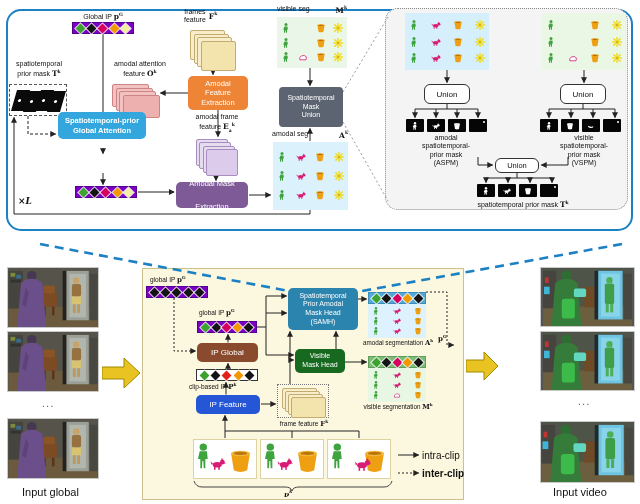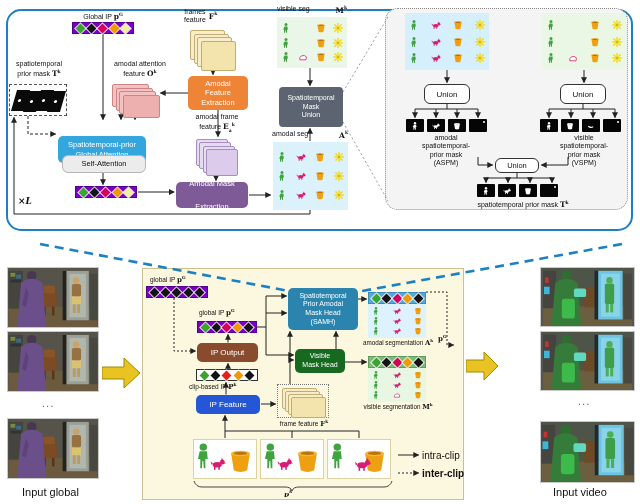--- a/index.html
+++ b/index.html
@@ -303,26 +303,23 @@
   <div>amodal frame</div>
   <div><span>feature</span> <b class="sym"><span>E</span><sub>a</sub><sup>k</sup></b></div>
 </div>
 <div class="abs item stack lav" style="left:196px;top:139px;width:40px;height:36px;">
   <div class="card" style="left:0;top:0;width:30px;height:25px;"></div>
   <div class="card" style="left:3.3px;top:3.3px;width:30px;height:25px;"></div>
   <div class="card" style="left:6.6px;top:6.6px;width:30px;height:25px;"></div>
   <div class="card" style="left:10px;top:10px;width:30px;height:25px;background:#dccbea;"></div>
 </div>
 
-<div class="abs item box b-ma" style="left:58px;top:136px;width:88px;height:27px;">
+<div class="abs item box b-ma" style="left:58px;top:112px;width:88px;height:27px;font-weight:bold;">
   <span>Spatiotemporal-prior</span>
       <span>Global Attention</span>
-</div>
-<div class="abs item box b-sa" style="left:62px;top:155px;width:84px;height:18px;">
-  <span>Self-Attention</span>
 </div>
 <div class="abs item strip purple" style="left:75px;top:186px;width:62px;height:12px;">
       <span class="diamond" style="background: rgb(61, 163, 47);"></span>
       <span class="diamond" style="background: rgb(20, 20, 20);"></span>
       <span class="diamond" style="background: rgb(214, 0, 95);"></span>
       <span class="diamond" style="background: rgb(243, 152, 0);"></span>
       <span class="diamond" style="background: rgb(242, 239, 162);"></span>
     </div>
 <div class="abs item box b-ame" style="left:176px;top:182px;width:72px;height:26px;gap:14px;">
   <span>Amodal Mask</span>
@@ -698,21 +695,21 @@
   <b class="sym" style="font-size:7px;"><span>p</span><sup>G</sup></b>
 </div>
 <div class="abs item strip purple" style="left:197px;top:321px;width:60px;height:12px;">
       <span class="diamond" style="background: rgb(61, 163, 47);"></span>
       <span class="diamond" style="background: rgb(20, 20, 20);"></span>
       <span class="diamond" style="background: rgb(214, 0, 95);"></span>
       <span class="diamond" style="background: rgb(243, 152, 0);"></span>
       <span class="diamond" style="background: rgb(20, 20, 20);"></span>
     </div>
 
-<div class="abs item box b-ipu" style="left:197px;top:343px;width:61px;height:19px;">IP Output</div>
+<div class="abs item box b-ipu" style="left:197px;top:343px;width:61px;height:19px;">IP Global</div>
 
 <div class="abs item strip white" style="left:196px;top:369px;width:62px;height:12px;">
       <span class="diamond" style="background: rgb(61, 163, 47);"></span>
       <span class="diamond" style="background: rgb(20, 20, 20);"></span>
       <span class="diamond" style="background: rgb(227, 33, 25);"></span>
       <span class="diamond" style="background: rgb(243, 152, 0);"></span>
       <span class="diamond" style="background: rgb(20, 20, 20);"></span>
     </div>
 <div class="abs item lbl left" style="left:189px;top:383px;width:70px;font-size:6.5px;">
   <span>clip-based IP</span>

